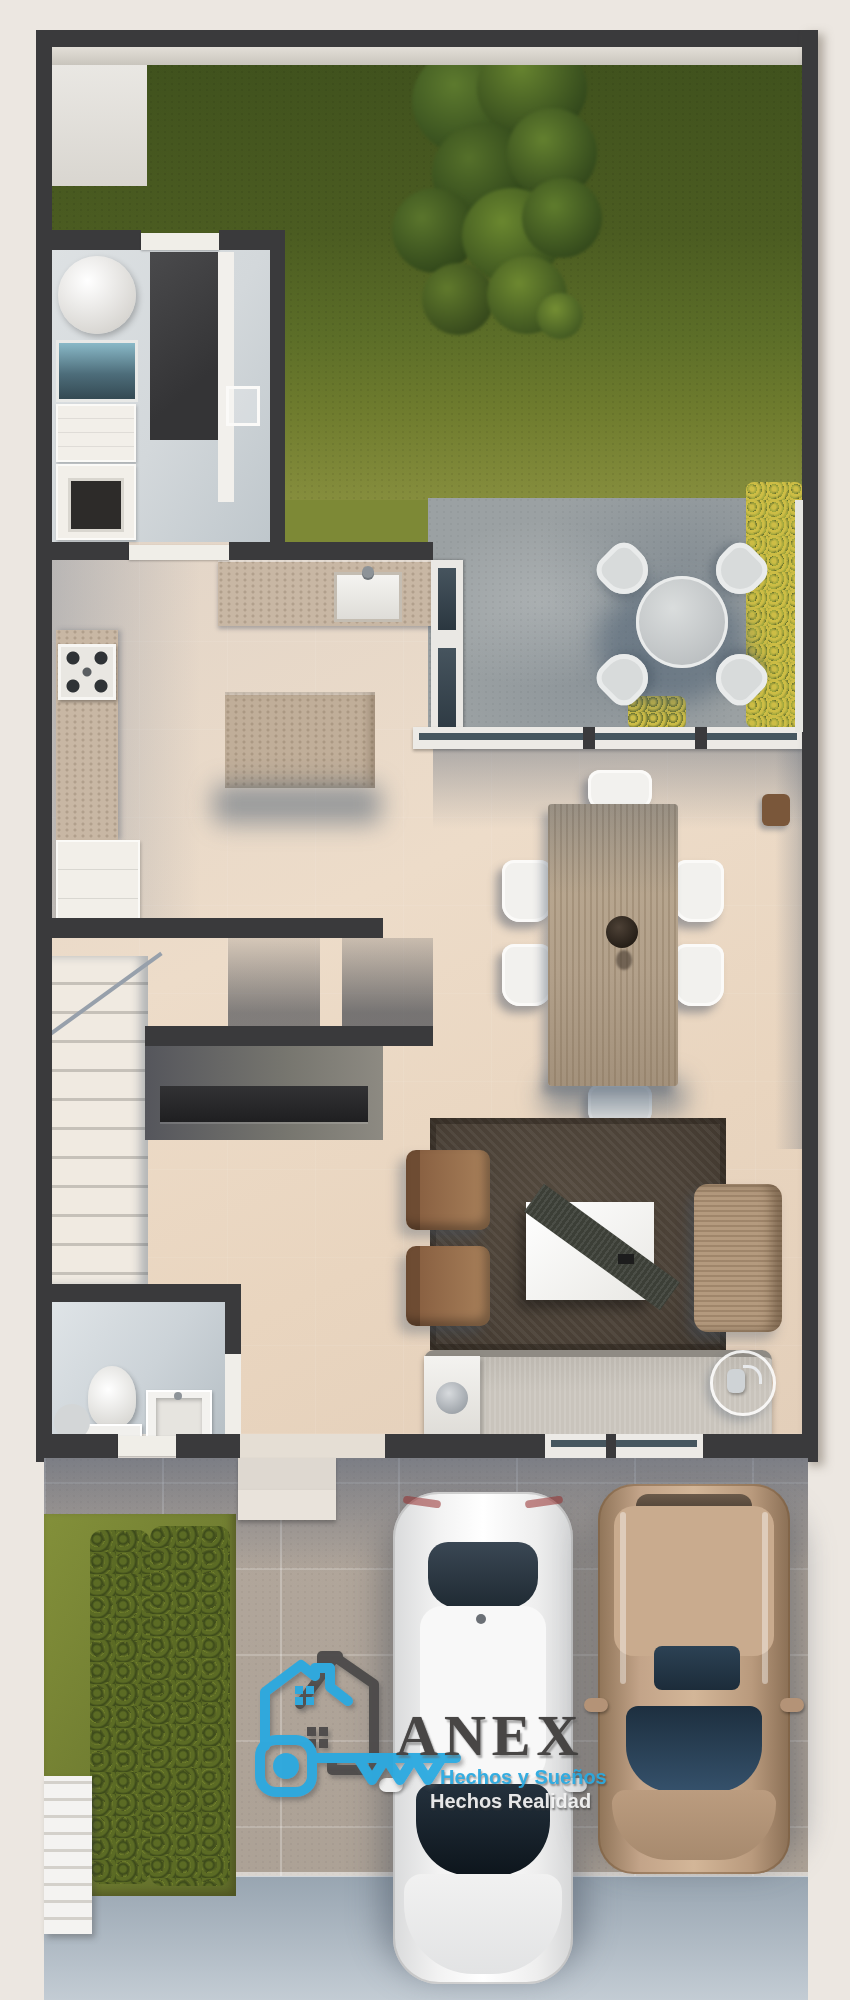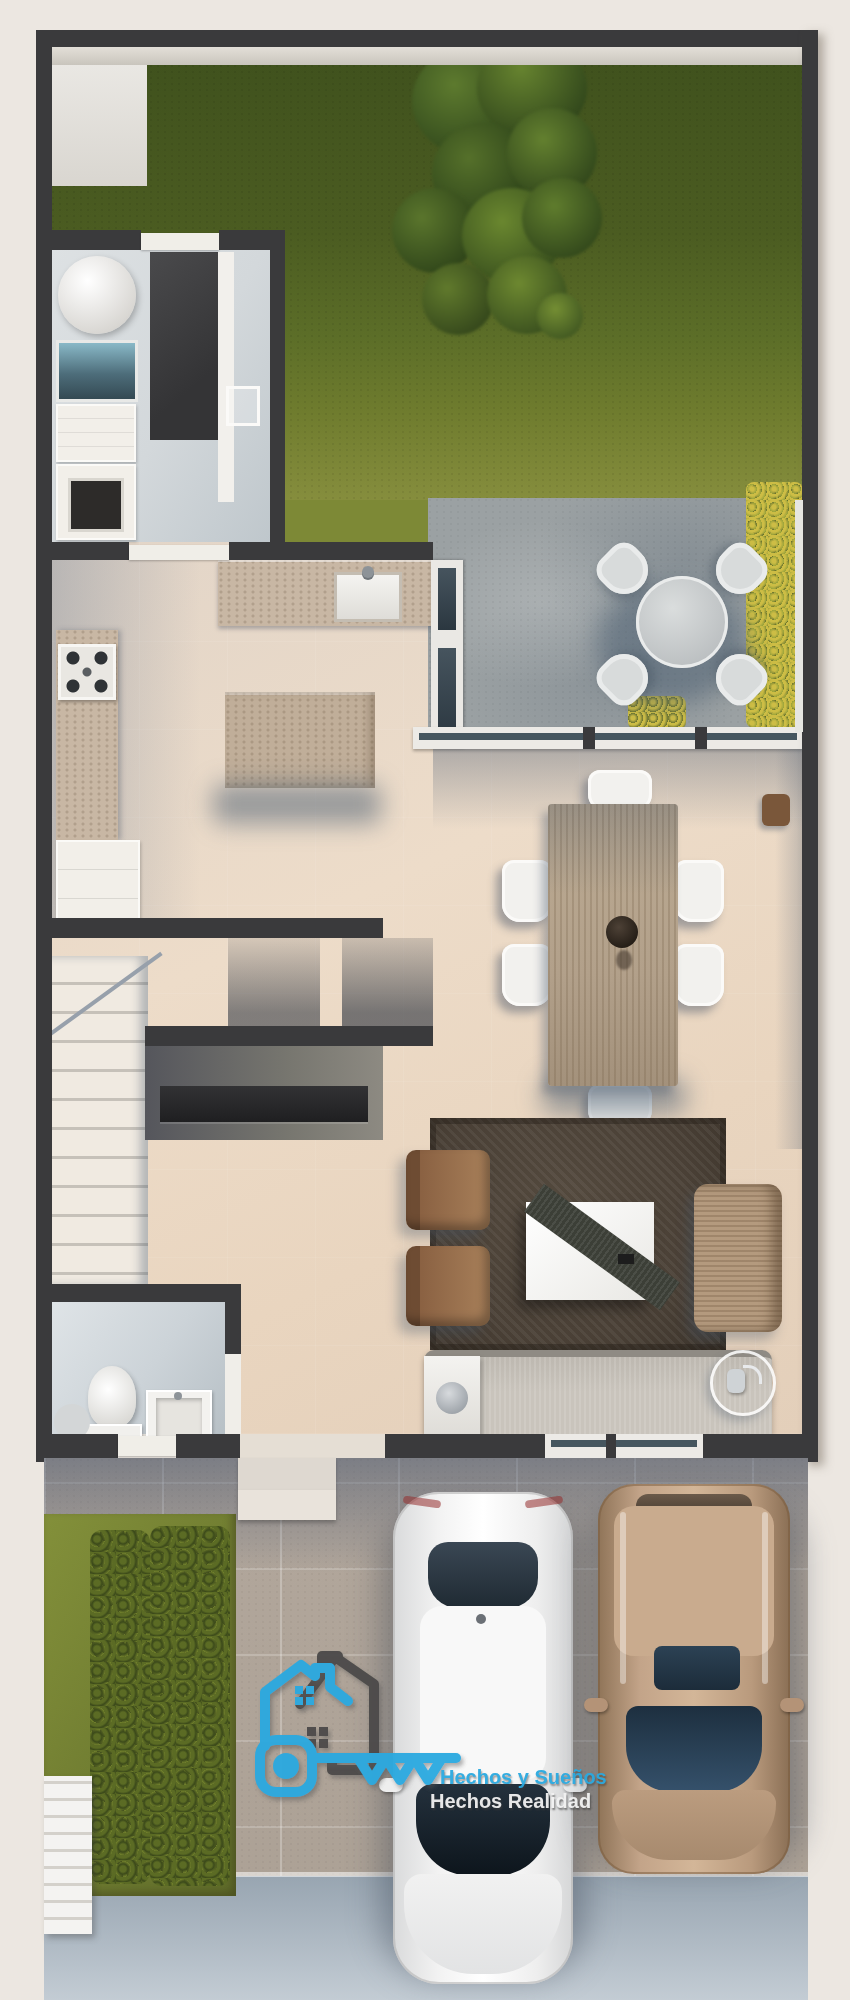--- a/index.html
+++ b/index.html
@@ -259,17 +259,18 @@
         <path d="M120 130 L134 152 L148 130 L162 152 L176 130 L190 152 L204 130"></path>
       </g>
       <g filter="url(#ds)">
         <circle cx="48" cy="138" r="13" fill="var(--logoblue,#2aa9e0)"></circle>
         <rect x="57" y="58" width="8" height="8" fill="var(--logoblue,#2aa9e0)"></rect>
         <rect x="68" y="58" width="8" height="8" fill="var(--logoblue,#2aa9e0)"></rect>
         <rect x="57" y="69" width="8" height="8" fill="var(--logoblue,#2aa9e0)"></rect>
         <rect x="68" y="69" width="8" height="8" fill="var(--logoblue,#2aa9e0)"></rect>
       </g>
     </svg>
+    <div class="abs brand" style="left:396px;top:1702px;font-size:58px;letter-spacing:6px;">ANEX</div>
     <div class="abs tag1" style="left:440px;top:1766px;font-size:20px;">Hechos y Sueños</div>
     <div class="abs tag2" style="left:430px;top:1790px;font-size:20px;">Hechos Realidad</div>
   </div>
 
 </div>
 
 </body></html>

